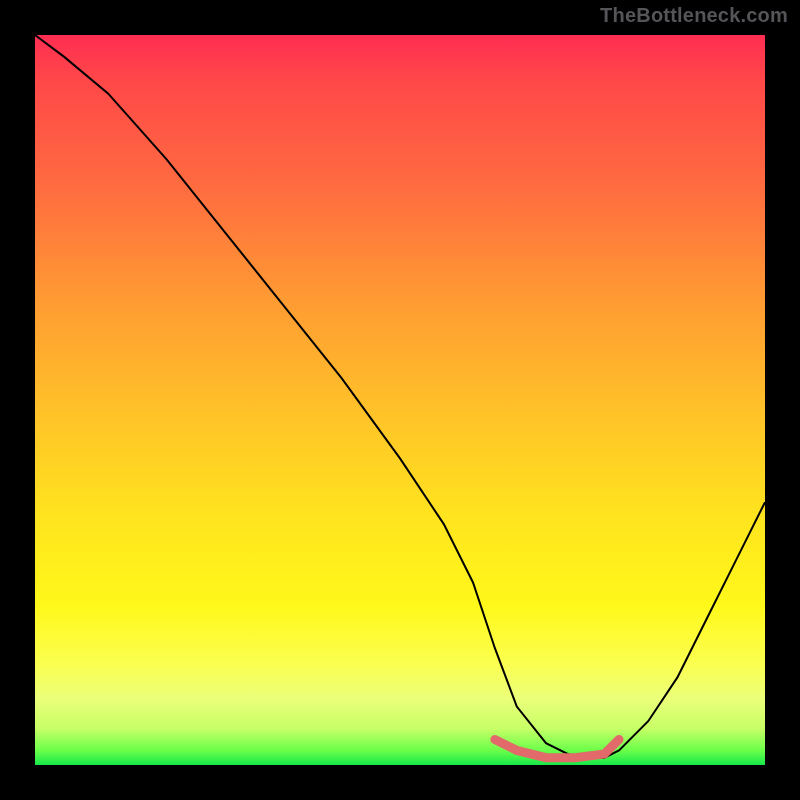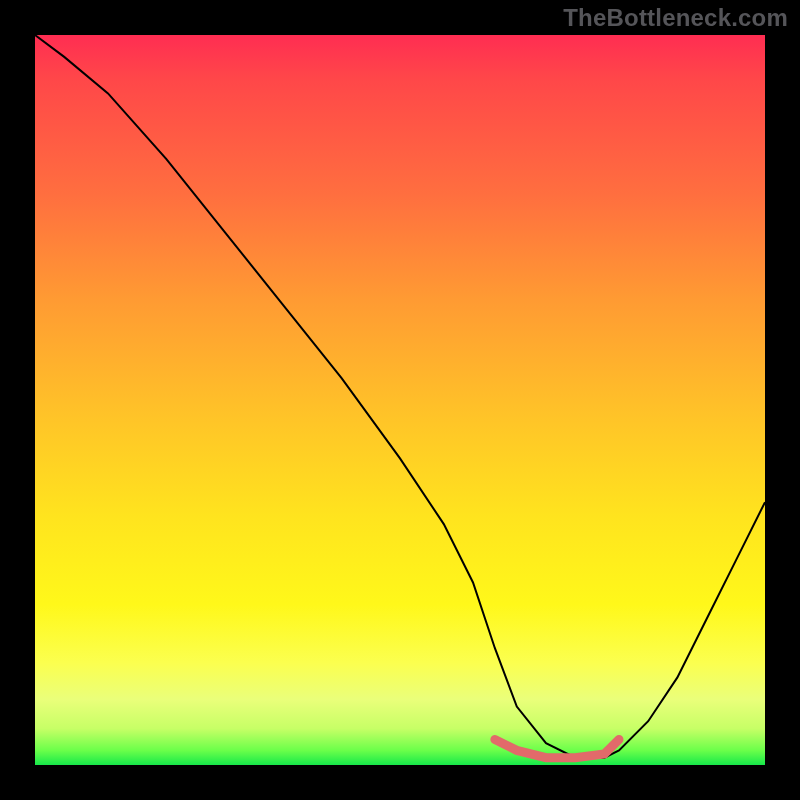--- a/index.html
+++ b/index.html
@@ -8,21 +8,21 @@
     position: relative;
     width: 800px;
     height: 800px;
     background: #000;
   }
   .watermark {
     position: absolute;
     top: 4px;
     right: 12px;
     font-family: Arial, Helvetica, sans-serif;
-    font-size: 24px;
+    font-size: 20px;
     font-weight: bold;
     color: #555559;
     letter-spacing: 0.2px;
     z-index: 10;
   }
   .plot-area {
     position: absolute;
     left: 35px;
     top: 35px;
     width: 730px;

